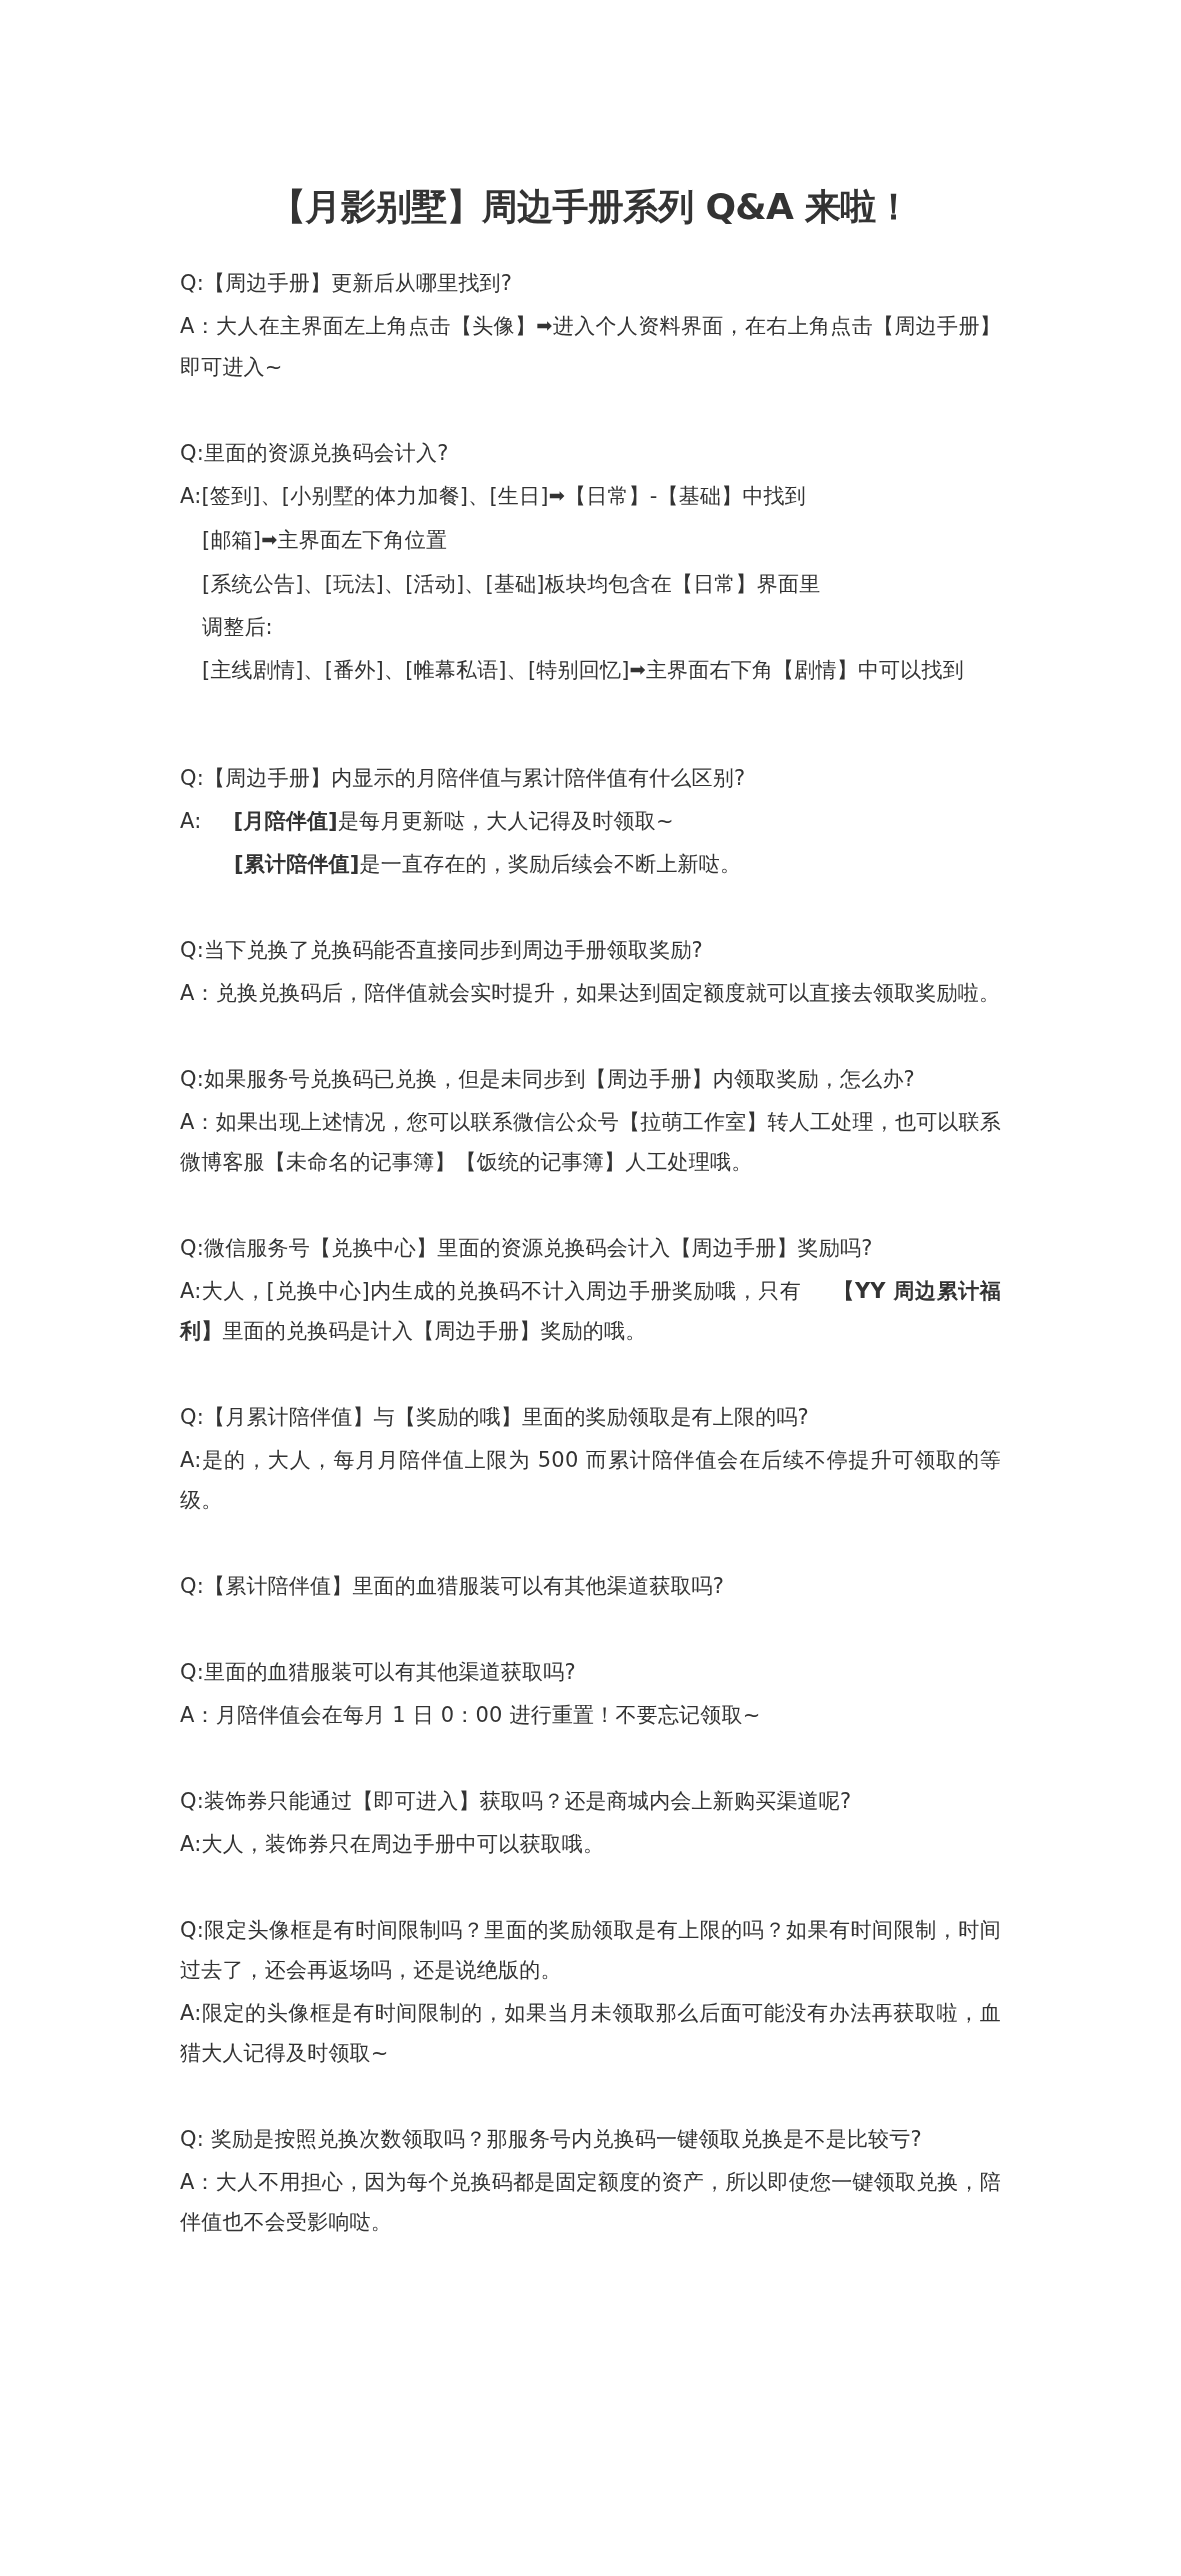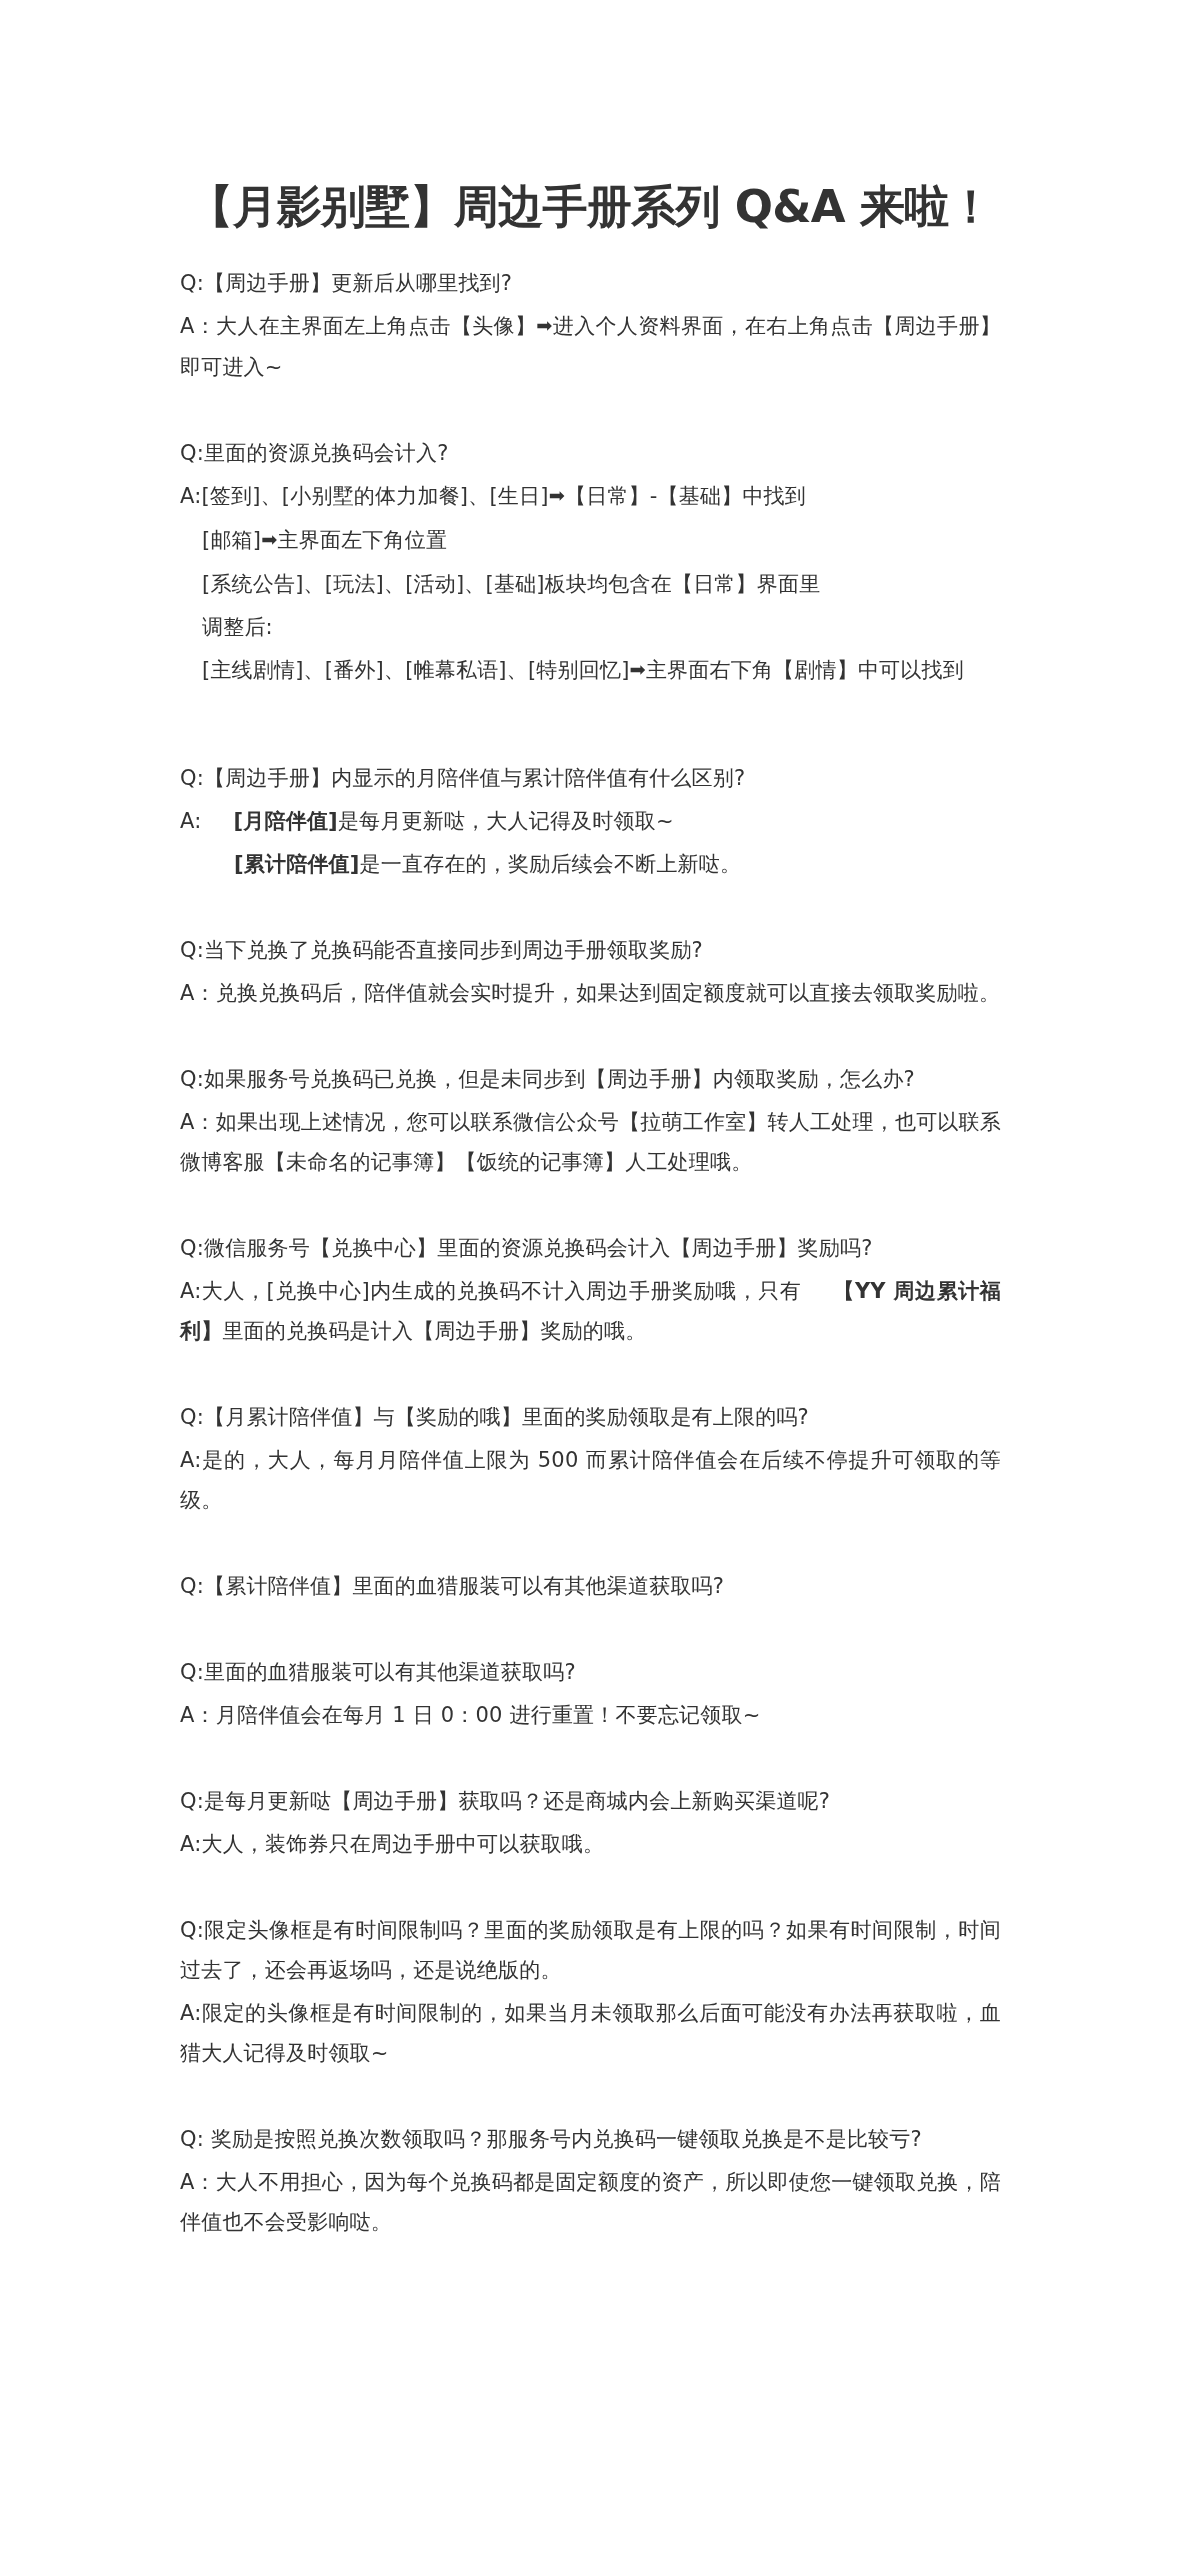--- a/index.html
+++ b/index.html
@@ -14,21 +14,21 @@
     color: #333333;
     position: relative;
   }
   .article {
     position: absolute;
     left: 180px;
     top: 170px;
     width: 821px;
   }
   .title {
-    font-size: 45px;
+    font-size: 36px;
     font-weight: bold;
     line-height: 74px;
     text-align: center;
     margin: 0 0 19.3px 0;
     letter-spacing: -0.7px;
     color: #333333;
     white-space: nowrap;
   }
   .qa-block {
     margin: 0 0 46px 0;
@@ -97,21 +97,21 @@
         <p class="line answer"><span>A:是的，大人，每月月陪伴值上限为 500 而累计陪伴值会在后续不停提升可领取的等级。</span></p>
       </div>
       <div class="qa-block">
         <p class="line question">Q:【累计陪伴值】里面的血猎服装可以有其他渠道获取吗?</p>
       </div>
       <div class="qa-block">
         <p class="line question">Q:里面的血猎服装可以有其他渠道获取吗?</p>
         <p class="line answer"><span>A：月陪伴值会在每月 1 日 0：00 进行重置！不要忘记领取~</span></p>
       </div>
       <div class="qa-block">
-        <p class="line question">Q:是每月更新哒【周边手册】获取吗？还是商城内会上新购买渠道呢?</p>
+        <p class="line question">Q:装饰券只能通过【即可进入】获取吗？还是商城内会上新购买渠道呢?</p>
         <p class="line answer"><span>A:大人，装饰券只在周边手册中可以获取哦。</span></p>
       </div>
       <div class="qa-block">
         <p class="line question">Q:限定头像框是有时间限制吗？里面的奖励领取是有上限的吗？如果有时间限制，时间过去了，还会再返场吗，还是说绝版的。</p>
         <p class="line answer"><span>A:限定的头像框是有时间限制的，如果当月未领取那么后面可能没有办法再获取啦，血猎大人记得及时领取~</span></p>
       </div>
       <div class="qa-block">
         <p class="line question">Q: 奖励是按照兑换次数领取吗？那服务号内兑换码一键领取兑换是不是比较亏?</p>
         <p class="line answer"><span>A：大人不用担心，因为每个兑换码都是固定额度的资产，所以即使您一键领取兑换，陪伴值也不会受影响哒。</span></p>
       </div>

